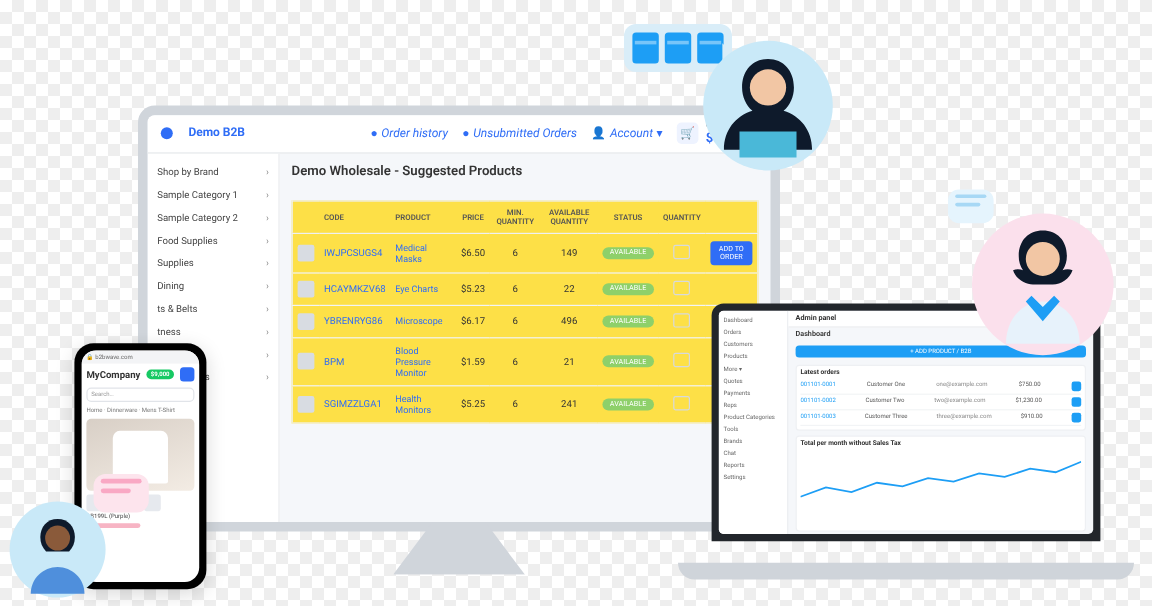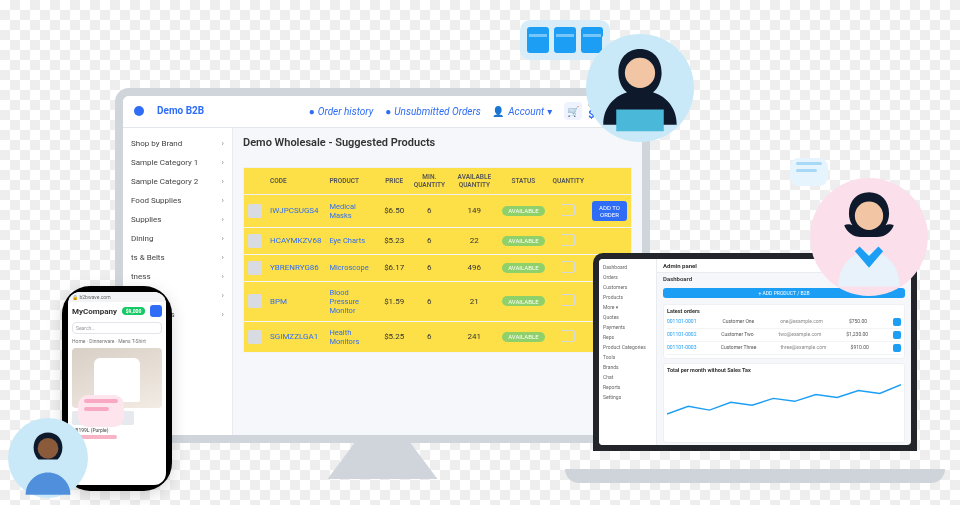--- a/index.html
+++ b/index.html
@@ -44,21 +44,21 @@
   td{padding:6px 4px;border-bottom:1px solid #f2f4f6;text-align:center;vertical-align:middle}
   td:nth-child(1){width:18px}
   td:nth-child(2),td:nth-child(3){text-align:left}
   .thumb{width:14px;height:14px;background:#d8dce2;border-radius:2px}
   .code{color:#2f6df6;cursor:pointer}
   .pname{color:#2f6df6;cursor:pointer;font-size:7.5px}
   .badge{display:inline-block;padding:1.5px 6px;border-radius:8px;background:#8ed06a;color:#fff;font-size:6px}
   .qty{width:14px;height:12px;border:1px solid #d6d9de;border-radius:2px;display:inline-block}
   .addbtn{background:#2f6df6;color:#fff;font-size:6px;padding:3px 6px;border-radius:3px;cursor:pointer;display:inline-block}
   
-  .phone{position:absolute;left:62px;top:286px;width:110px;height:205px;background:#000;border-radius:28px;padding:6px;box-shadow:0 4px 16px rgba(0,0,0,.15)}
+  .phone{position:absolute;left:62px;top:286px;width:110px;height:205px;background:#000;border-radius:16px;padding:6px;box-shadow:0 4px 16px rgba(0,0,0,.15)}
   .ph-screen{width:100%;height:100%;border-radius:12px;background:#fff;overflow:hidden;display:flex;flex-direction:column;font-size:6px}
   .ph-bar{padding:2px 4px;background:#f3f4f6;color:#666;font-size:5px}
   .ph-hdr{padding:3px 4px;font-weight:700;font-size:8px;display:flex;justify-content:space-between;align-items:center}
   .ph-hdr .pill{background:#17c964;color:#fff;font-size:5px;padding:1px 4px;border-radius:6px}
   .ph-hdr .basket{width:12px;height:12px;background:#2f6df6;border-radius:3px}
   .ph-search{margin:2px 4px;border:1px solid #e1e4e9;border-radius:4px;padding:2px 3px;color:#999;font-size:5px}
   .ph-crumb{padding:2px 4px;color:#777;font-size:5px}
   .ph-prod{flex:1;padding:2px 4px}
   .ph-img{width:100%;height:60px;background:linear-gradient(160deg,#d8cfc6,#f3ece4);border-radius:4px;position:relative}
   .ph-img::after{content:"";position:absolute;inset:10px 22px 6px;background:#fff;border-radius:6px 6px 2px 2px}

